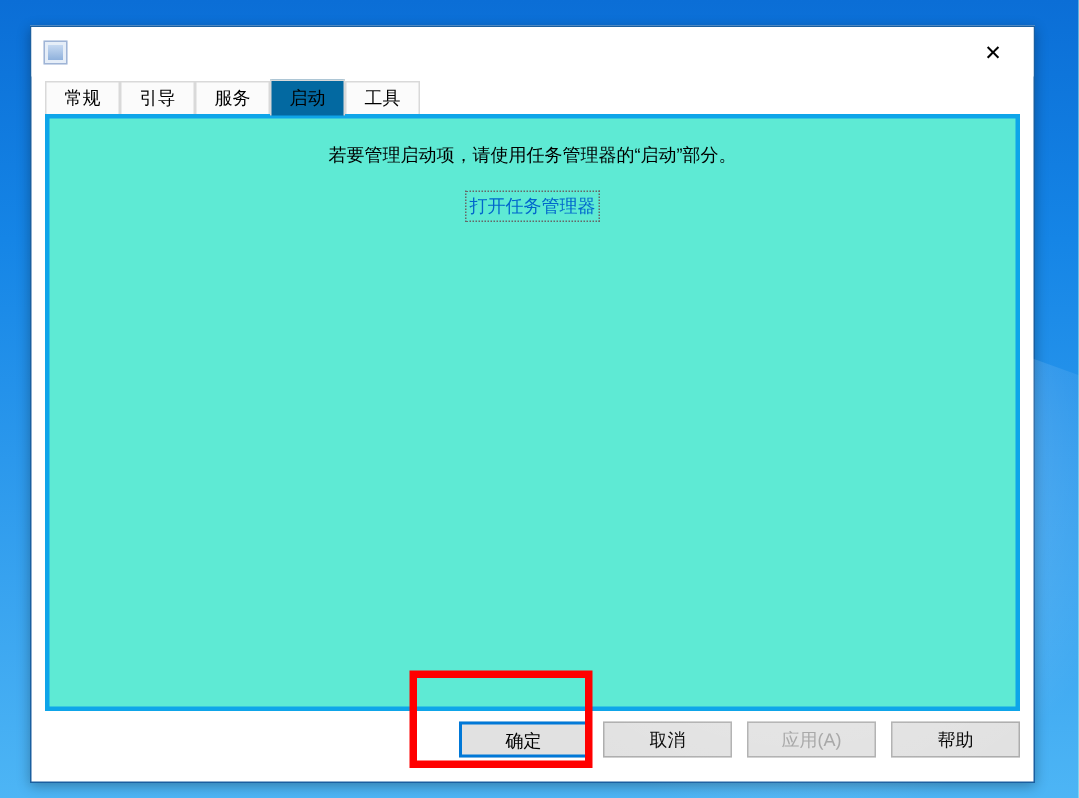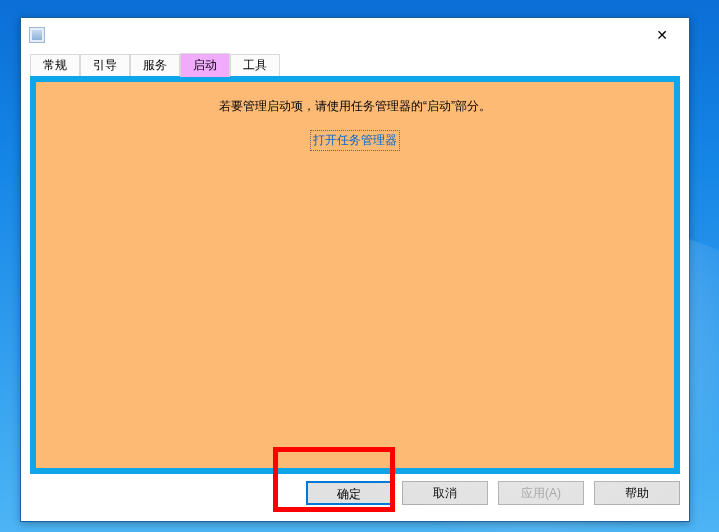--- a/index.html
+++ b/index.html
@@ -90,29 +90,29 @@
       display: flex; align-items: center;
       border: 1px solid #d9d9d9;
       border-bottom: none;
       background: #fbfbfb;
       margin-right: 0px;
       color: #000;
       cursor: pointer;
     }
     .tab.active {
       height: 24px;
-      background: #f0abfc;
+      background: #0369a1;
       position: relative;
       top: 1px;
       z-index: 3;
     }
     .tabpage {
       flex: 1;
-      border: 6px solid #0ea5e9;
-      background: #fdba74;
+      border: 3px solid #0ea5e9;
+      background: #5eead4;
       margin-top: 0;
       position: relative;
       z-index: 1;
     }
     .msg {
       position: absolute;
       top: 16px; left: 0; right: 0;
       text-align: center;
       color: #000;
     }

